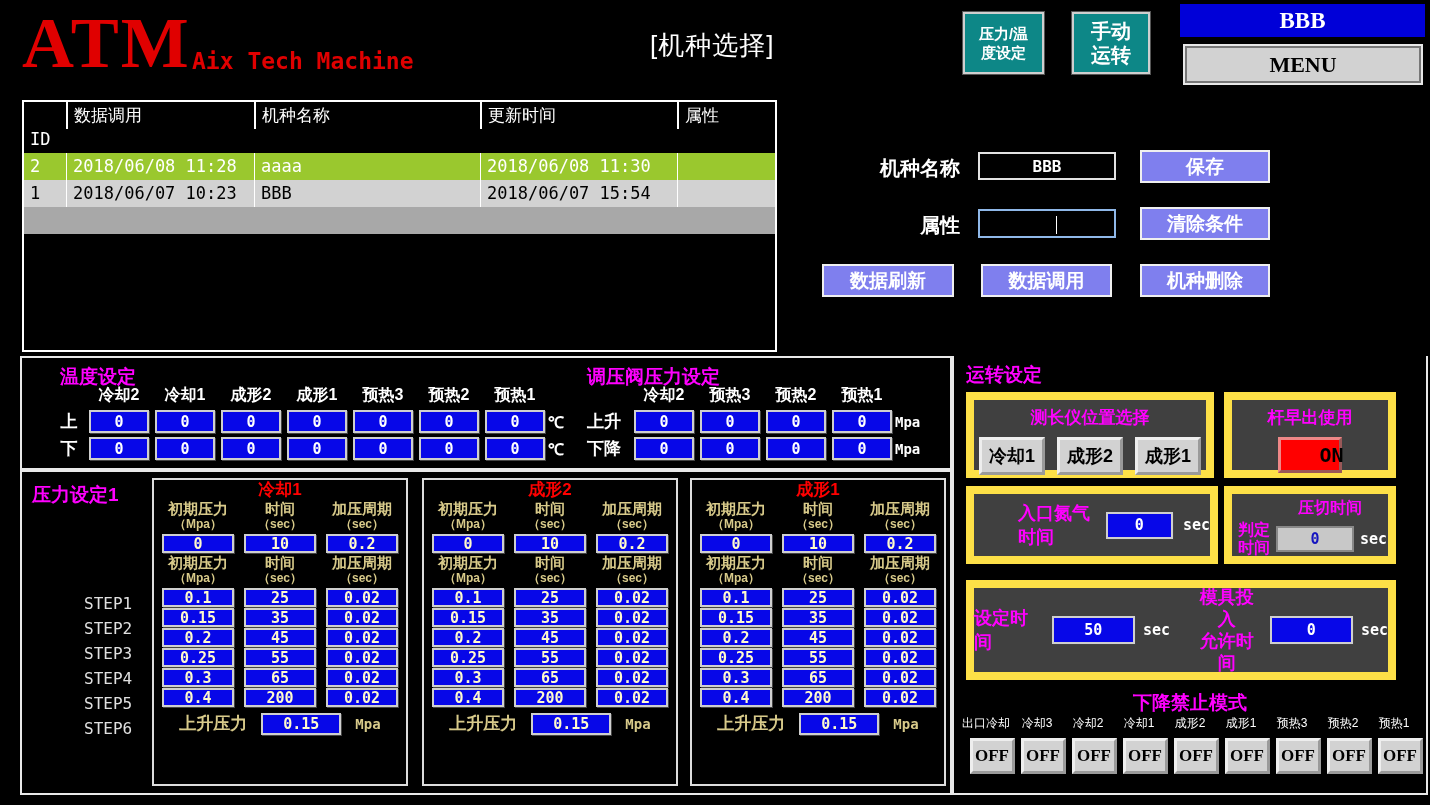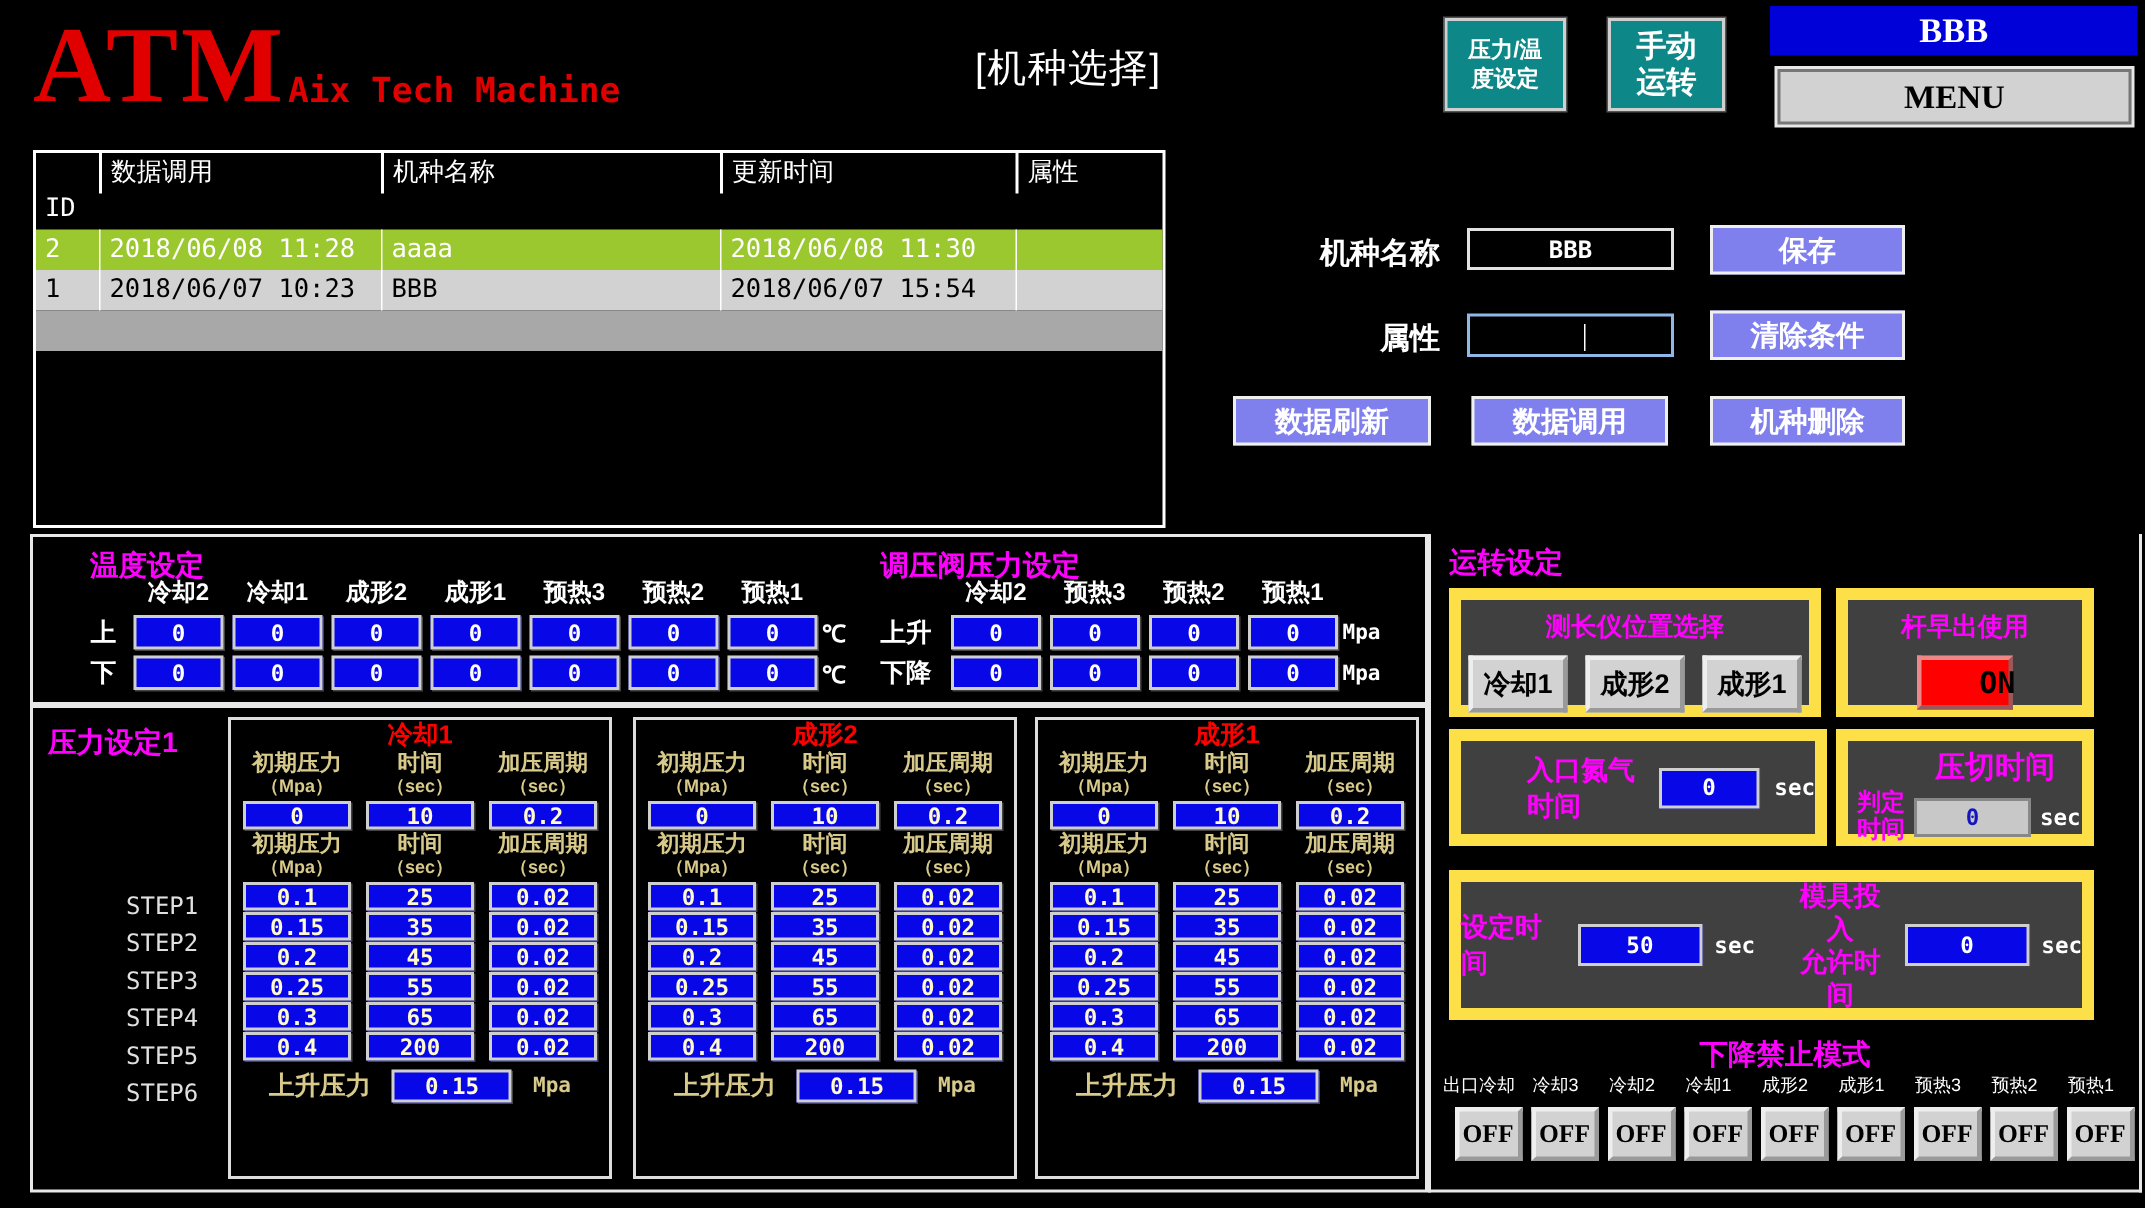--- a/index.html
+++ b/index.html
@@ -470,21 +470,21 @@
 
     <div class="obox" style="left:12px;top:130px;width:252px;height:78px;">
       <div class="inline-field" style="height:100%;justify-content:center;gap:10px;">
         <span class="magenta" style="font-size:18px;padding-left:44px;">入口氮气时间</span>
         <div class="blue-box" style="width:92px;height:27px;">0</div>
         <span class="sec-lbl">sec</span>
       </div>
     </div>
 
     <div class="obox" style="left:270px;top:130px;width:172px;height:78px;">
-      <div class="magenta" style="font-size:20px;text-align:center;margin:4px 0 0 40px;">压切时间</div>
+      <div class="magenta" style="font-size:16px;text-align:center;margin:4px 0 0 40px;">压切时间</div>
       <div class="inline-field" style="gap:6px;margin-top:2px;padding-left:6px;">
         <div class="magenta" style="font-size:16px;line-height:18px;">
           <div>判定</div>
           <div>时间</div>
         </div>
         <div class="gray-box" style="width:78px;height:26px;">0</div>
         <span class="sec-lbl">sec</span>
       </div>
     </div>
 

